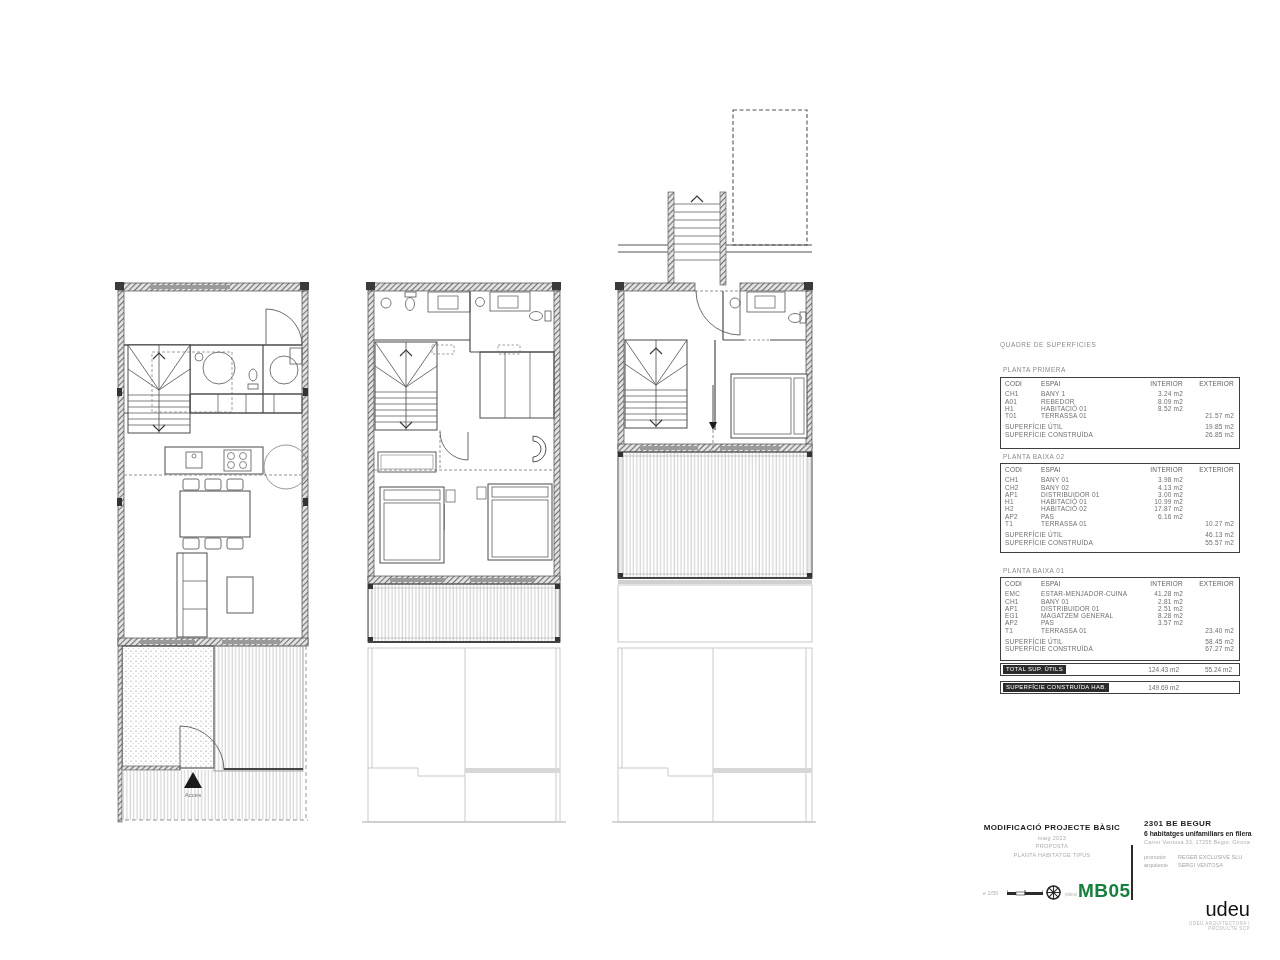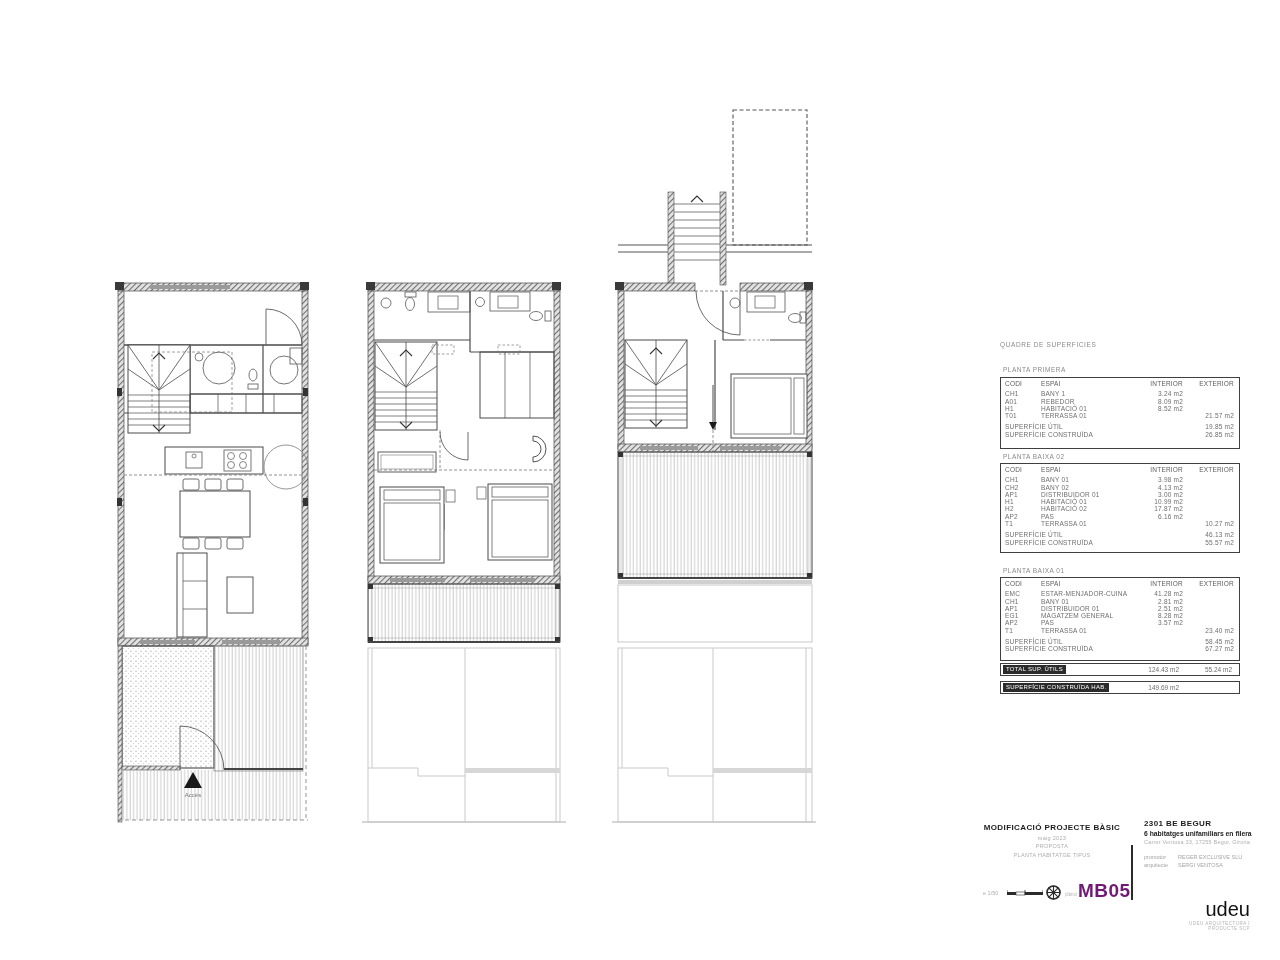--- a/index.html
+++ b/index.html
@@ -31,21 +31,21 @@
   .titleblock{position:absolute;left:0;top:0;color:#222;}
   .tb-left{position:absolute;left:983px;top:823px;width:138px;text-align:center;}
   .tb-proj{font-size:8px;font-weight:bold;letter-spacing:.4px;color:#1d1d1d;}
   .tb-meta{font-size:5.5px;color:#adadad;letter-spacing:.3px;margin-top:2.5px;}
   .tb-scale-row{position:absolute;left:983px;top:884px;width:155px;height:20px;}
   .tb-scale{position:absolute;left:0;top:6px;font-size:5.5px;color:#adadad;}
   .scalebar{position:absolute;left:24px;top:6px;}
   .compass{position:absolute;left:62px;top:0px;}
   .tb-planol{position:absolute;left:82px;top:8px;font-size:4.5px;color:#b5b5b5;}
   .tb-code{position:absolute;left:95px;top:-4px;font-size:19px;font-weight:bold;
-           letter-spacing:.5px;color:#701a75;}
+           letter-spacing:.5px;color:#15803d;}
   .tb-divider{position:absolute;left:1131px;top:845px;width:2px;height:55px;background:#2b2b2b;}
   .tb-right{position:absolute;left:1144px;top:819px;width:120px;}
   .tb-codebold{font-size:8px;font-weight:bold;letter-spacing:.4px;color:#1d1d1d;}
   .tb-desc{font-size:6.8px;font-weight:bold;color:#1d1d1d;margin-top:2px;}
   .tb-addr{font-size:5.5px;color:#b0b0b0;margin-top:2px;letter-spacing:.2px;}
   .tb-role{display:grid;grid-template-columns:34px 1fr;font-size:5.5px;color:#a5a5a5;margin-top:2px;}
   .tb-roles{margin-top:9px;}
   .tb-logo-wrap{position:absolute;left:1160px;top:898px;width:90px;text-align:right;}
   .tb-logo{font-size:20px;font-weight:normal;letter-spacing:0px;color:#111;line-height:22px;}
   .tb-tagline{font-size:4.5px;color:#b5b5b5;letter-spacing:.5px;margin-top:1px;}

